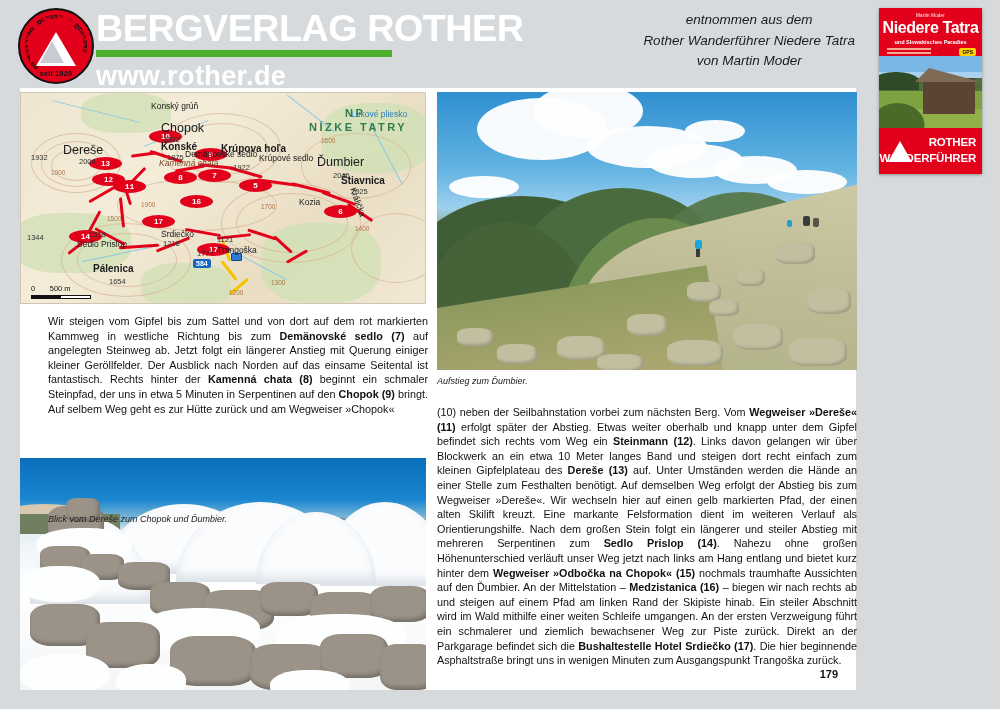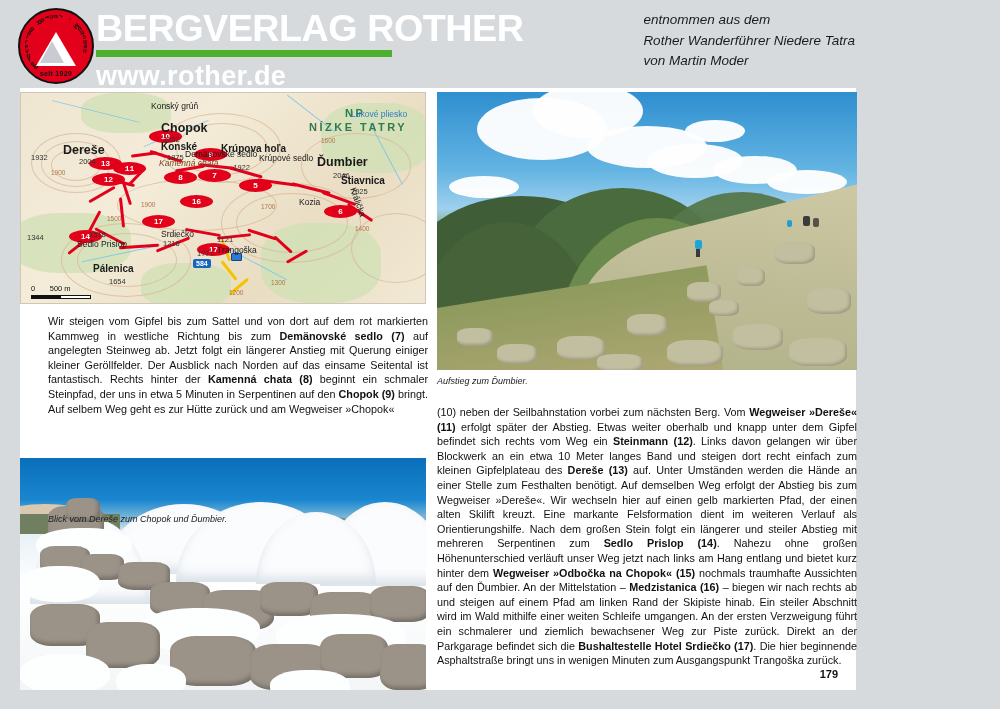--- a/index.html
+++ b/index.html
@@ -58,21 +58,21 @@
     transform:scaleX(1.02); transform-origin:left center;
   }
   #brand-rule { width:296px; height:7px; background:#4caf2e; margin-top:2px; }
   #brand-url {
     font-size:27px; font-weight:bold; color:#ffffff;
     letter-spacing:.4px; margin-top:4px;
   }
 
   #attrib {
     position:absolute; right:145px; top:10px;
-    text-align:left;
+    text-align:center;
     font-style:italic; font-size:13.5px; color:#1b1b1b;
     line-height:1.52;
     font-family:"Liberation Sans", sans-serif;
   }
 
   
   #book {
     position:absolute; left:879px; top:8px; width:103px; height:166px;
     background:#e2001a;
     box-shadow:0 1px 3px rgba(0,0,0,.35);
@@ -166,21 +166,21 @@
   }
   #map .m-num {
     position:absolute; width:33px; height:13px; border-radius:50%;
     background:#e2001a; color:#fff; font-size:8px; font-weight:bold;
     line-height:13px; text-align:center;
   }
   #map .m-lbl {
     position:absolute; font-size:8.5px; color:#1a1a1a; white-space:nowrap;
     font-family:"Liberation Sans", sans-serif;
   }
-  #map .m-lbl.big { font-size:12.5px; font-weight:bold; }
+  #map .m-lbl.big { font-size:12.5px; font-weight:normal; }
   #map .m-lbl.med { font-size:10px; font-weight:bold; }
   #map .m-lbl.np {
     font-size:11px; font-weight:bold; color:#2f7a4f; letter-spacing:2.5px;
   }
   #map .m-lbl.ele { font-size:7.5px; color:#333; }
   #map .m-lbl.ctr { font-size:6.5px; color:#b0734a; }
   #map .m-scale {
     position:absolute; left:10px; bottom:10px; font-size:7.5px; color:#111;
   }
   #map .m-scalebar {
@@ -298,20 +298,39 @@
     <div id="brand-rule"></div>
     <div id="brand-url">www.rother.de</div>
   </div>
 
   <div id="attrib">
     <div>entnommen aus dem</div>
     <div>Rother Wanderführer Niedere Tatra</div>
     <div>von Martin Moder</div>
   </div>
 
+  <div id="book">
+    <div class="b-author">Martin Moder</div>
+    <div class="b-title">Niedere Tatra</div>
+    <div class="b-sub">und Slowakisches Paradies</div>
+    <div class="b-lines">
+        <i></i>
+        <i></i>
+        <i></i>
+      </div>
+    <div class="b-gps">GPS</div>
+    <div class="b-photo">
+      <div class="b-hill"></div>
+      <div class="b-hut"></div>
+      <div class="b-roof"></div>
+    </div>
+    <div class="b-tri"></div>
+    <div class="b-brand">ROTHER</div>
+    <div class="b-brand2">WANDERFÜHRER</div>
+  </div>
 </div>
 
 <div id="page">
 
   <div id="map">
 
     <div class="m-green" style="left:-10px; top:120px; width:120px; height:60px;"></div>
     <div class="m-green" style="left:300px; top:10px;  width:110px; height:70px;"></div>
     <div class="m-green" style="left:240px; top:130px; width:120px; height:80px;"></div>
     <div class="m-green" style="left:60px;  top:0px;   width:90px;  height:40px;"></div>
@@ -368,21 +387,21 @@
 
     <div class="m-rd-badge" style="left:172px; top:166px;">584</div>
     <div class="m-bus" style="left:210px; top:160px;"></div>
 
     <div class="m-num" style="left:218px; top:86px;">5</div>
     <div class="m-num" style="left:303px; top:112px;">6</div>
     <div class="m-num" style="left:177px; top:76px;">7</div>
     <div class="m-num" style="left:143px; top:78px;">8</div>
     <div class="m-num" style="left:173px; top:55px;">9</div>
     <div class="m-num" style="left:128px; top:37px;">10</div>
-    <div class="m-num" style="left:92px;  top:69px;font-family:Liberation Mono, monospace;">11</div>
+    <div class="m-num" style="left:92px;  top:87px;font-family:Liberation Mono, monospace;">11</div>
     <div class="m-num" style="left:71px;  top:80px;">12</div>
     <div class="m-num" style="left:68px;  top:64px;">13</div>
     <div class="m-num" style="left:48px;  top:137px;">14</div>
     <div class="m-num" style="left:121px; top:122px;">17</div>
     <div class="m-num" style="left:159px; top:102px;">16</div>
     <div class="m-num" style="left:176px; top:150px;">17</div>
 
     <div class="m-lbl np" style="left:324px; top:14px;">NP</div>
     <div class="m-lbl np" style="left:288px; top:28px;">NÍZKE  TATRY</div>
 

